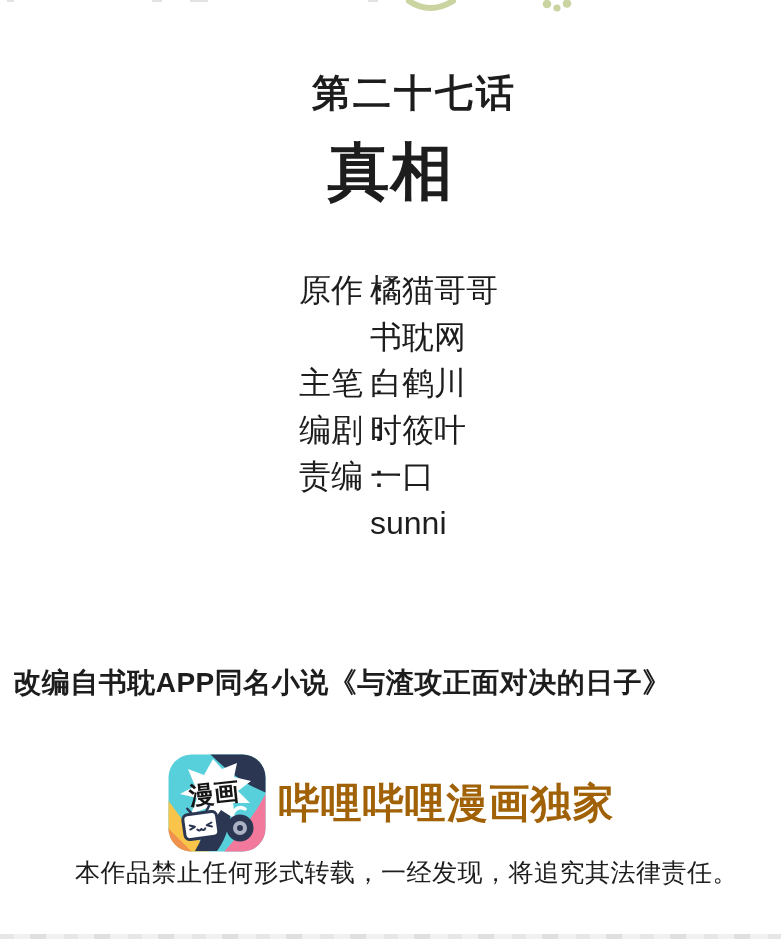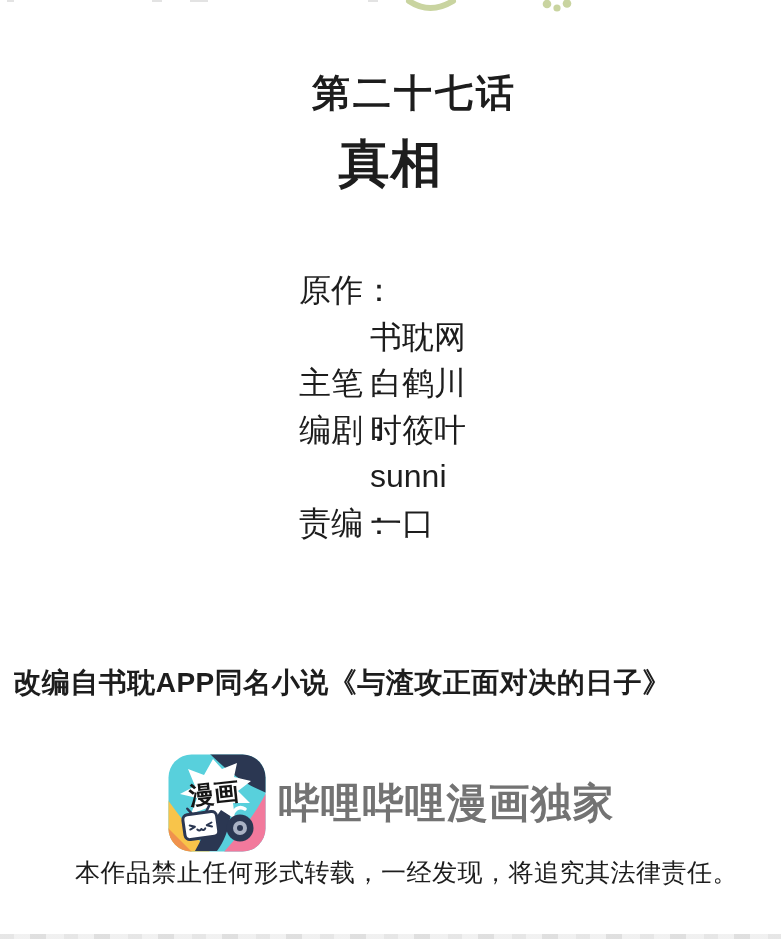--- a/index.html
+++ b/index.html
@@ -13,21 +13,21 @@
   }
 
   .top-deco { position:absolute; top:0; left:0; }
 
   .chapter {
     position:absolute; top:68px; left:0; width:781px;
     text-align:center; font-size:38px; font-weight:700; letter-spacing:3px;margin-left:24px;
   }
   .title {
     position:absolute; top:130px; left:0; width:781px;
-    text-align:center; font-size:51px; font-weight:700; letter-spacing:1px;
+    text-align:center; font-size:62px; font-weight:700; letter-spacing:1px;
   }
 
   .credits { position:absolute; top:272px; left:299px; }
   .crow {
     display:flex; align-items:flex-start;
     height:46.5px; font-size:32px; font-weight:500; line-height:1.15;
     white-space:nowrap;
   }
   .clabel { display:inline-block; width:71px; }
 
@@ -38,21 +38,21 @@
   }
 
   .publisher-row {
     position:absolute; top:752px; left:0; width:781px; height:102px;
     display:flex; justify-content:center; align-items:center; gap:12px;
   }
   .logo { width:100px; height:100px; flex:0 0 auto; }
   .exclusive {
     font-family:"Liberation Serif", serif;
     font-size:41px; font-weight:900; letter-spacing:1px;
-    color:#737373; white-space:nowrap;
+    color:#a16207; white-space:nowrap;
   }
 
   .footer {
     position:absolute; top:856px; left:0; width:781px;
     text-align:center; font-size:25px; font-weight:500; letter-spacing:0.5px;
     white-space:nowrap;
     margin-left:16px;
   }
 
   .bottom-edge {
@@ -79,40 +79,41 @@
       <rect x="368" y="0" width="10" height="2"></rect>
     </g>
   </svg>
 
   <div class="chapter">第二十七话</div>
   <div class="title">真相</div>
 
   <div class="credits">
     <div class="crow">
       <span class="clabel">原作：</span>
+      <span class="cvalue">橘猫哥哥</span>
     </div>
     <div class="crow">
       <span class="clabel"></span>
       <span class="cvalue">书耽网</span>
     </div>
     <div class="crow">
       <span class="clabel">主笔：</span>
       <span class="cvalue">白鹤川</span>
     </div>
     <div class="crow">
       <span class="clabel">编剧：</span>
       <span class="cvalue">时筱叶</span>
     </div>
     <div class="crow">
+      <span class="clabel">责编：</span>
+      <span class="cvalue">一口</span>
+    </div>
+    <div class="crow">
       <span class="clabel"></span>
       <span class="cvalue">sunni</span>
-    </div>
-    <div class="crow">
-      <span class="clabel">责编：</span>
-      <span class="cvalue">一口</span>
     </div>
   </div>
 
   <div class="adaptation">改编自书耽APP同名小说《与渣攻正面对决的日子》</div>
 
   <div class="publisher-row">
     <svg class="logo" viewBox="0 0 100 100">
       <defs>
         <clipPath id="rrClip">
             <rect x="1.5" y="1.5" width="97" height="97" rx="23"></rect>

